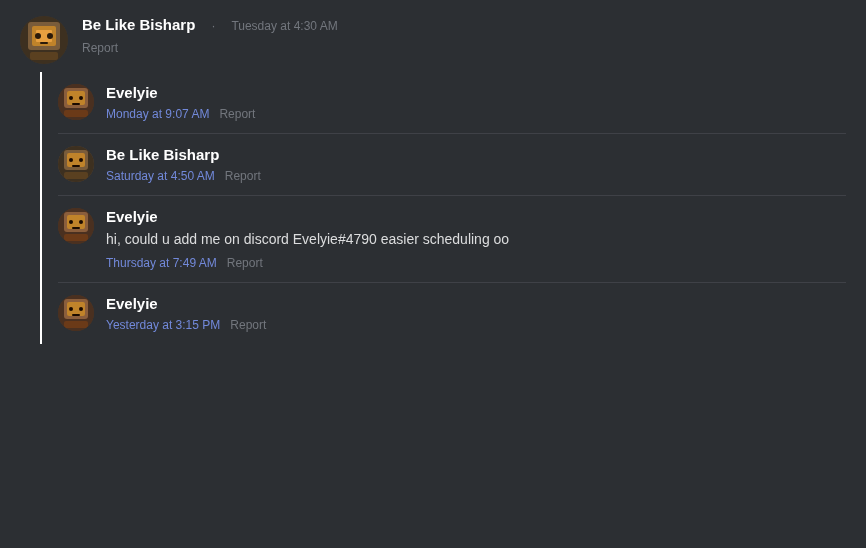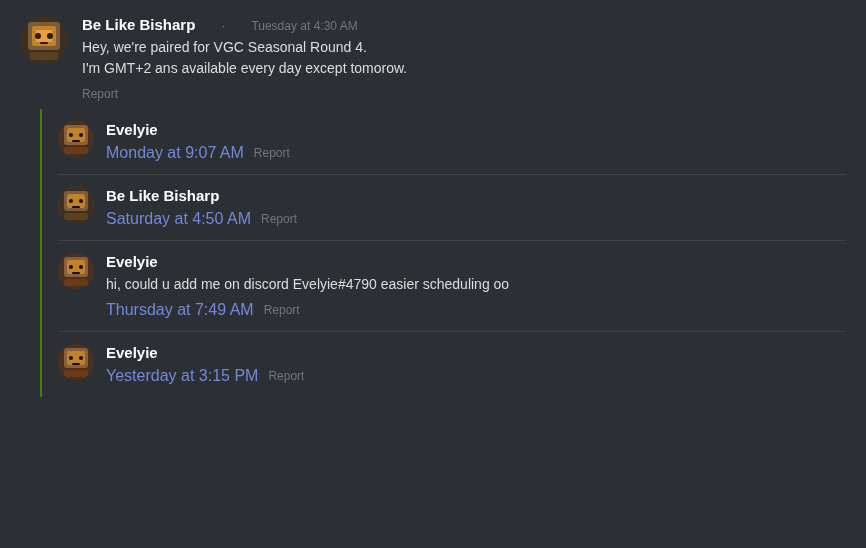--- a/index.html
+++ b/index.html
@@ -36,21 +36,21 @@
       height: 36px;
     }
 
     .message-content {
       flex: 1;
     }
 
     .message-header {
       display: flex;
       align-items: baseline;
-      gap: 26px;
+      gap: 16px;
       margin-bottom: 4px;
     }
 
     .username {
       font-weight: 600;
       color: #ffffff;
       font-size: 15px;
     }
 
     .timestamp {
@@ -66,21 +66,21 @@
 
     .report-link {
       color: #72767d;
       font-size: 12px;
       margin-top: 8px;
       cursor: pointer;
     }
 
     .replies-container {
       margin-left: 20px;
-      border-left: 2px solid #4d7c0f;
+      border-left: 2px solid #ffffff;
       padding-left: 16px;
       margin-top: 4px;
     }
 
     .reply {
       display: flex;
       gap: 12px;
       padding: 12px 0;
       border-bottom: 1px solid #3f4147;
     }
@@ -95,21 +95,21 @@
 
     .reply-meta {
       display: flex;
       align-items: center;
       gap: 10px;
       margin-top: 6px;
     }
 
     .reply-timestamp {
       color: #7289da;
-      font-size: 16px;
+      font-size: 12px;
     }
 
     .reply-report {
       color: #72767d;
       font-size: 12px;
       cursor: pointer;
     }
 
     
     .avatar-bisharp-main {
@@ -143,24 +143,20 @@
         <circle cx="30" cy="20" r="3" fill="#2a1a0a"></circle>
         <rect x="20" y="26" width="8" height="2" rx="1" fill="#2a1a0a"></rect>
       </svg>
     </div>
     <div class="message-content">
       <div class="message-header">
         <span class="username">Be Like Bisharp</span>
         <span class="timestamp">·</span>
         <span class="timestamp">Tuesday at 4:30 AM</span>
       </div>
-      <div class="message-text">
-        <div>Hey, we're paired for VGC Seasonal Round 4.</div>
-        <div>I'm GMT+2 ans available every day except tomorow.</div>
-      </div>
       <div class="report-link">Report</div>
     </div>
   </div>
 
   <div class="replies-container">
 
     <div class="reply">
       <div class="avatar avatar-sm avatar-evelyie-sm-bg">
         <svg width="36" height="36" viewBox="0 0 36 36" xmlns="http://www.w3.org/2000/svg">
           <rect width="36" height="36" fill="#4a3020"></rect>

